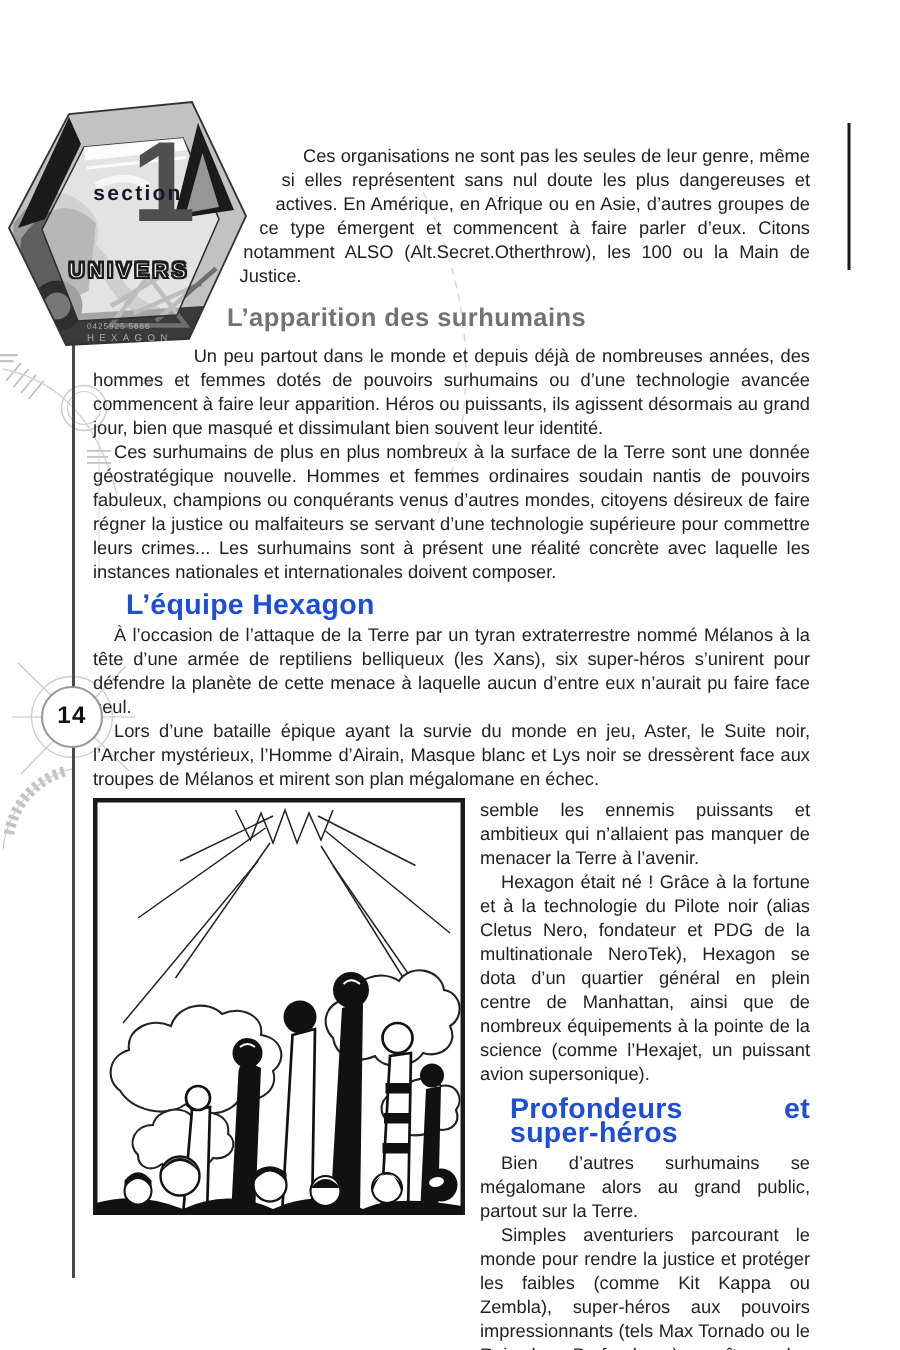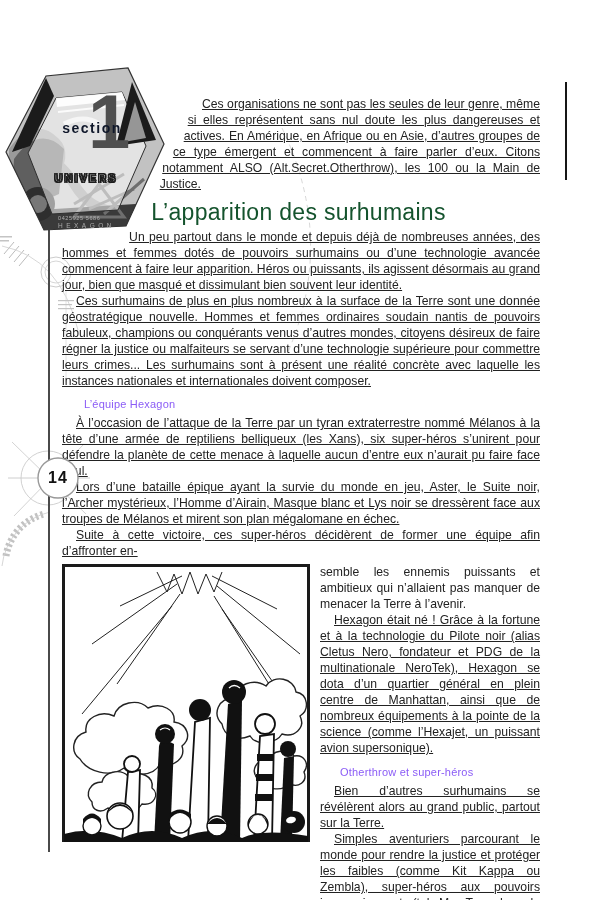--- a/index.html
+++ b/index.html
@@ -5,45 +5,45 @@
   html,body{margin:0;padding:0;background:#fff;}
   body{width:600px;height:900px;overflow:hidden;}
   .page{position:relative;width:600px;height:900px;background:#fff;
         font-family:"Liberation Sans",sans-serif;color:#222;}
   
   .left-rule{position:absolute;left:48px;top:85px;width:2px;height:767px;background:#4a4a4a;z-index:1;}
   .right-rule{position:absolute;left:565px;top:82px;width:2px;height:98px;background:#161616;z-index:1;}
   
   .deco{position:absolute;left:0;top:0;z-index:0;}
   
-  .pagenum{position:absolute;left:28px;top:448px;width:60px;height:60px;z-index:3;text-align:right;}
+  .pagenum{position:absolute;left:18px;top:448px;width:60px;height:60px;z-index:3;text-align:right;}
   .pagenum .num{position:absolute;left:0;top:0;width:60px;height:60px;display:flex;align-items:center;justify-content:center;
     font-size:16px;font-weight:bold;letter-spacing:1px;color:#111;}
   
   .badge{position:absolute;left:4px;top:54px;width:164px;height:186px;z-index:3;}
   .badge .num1{position:absolute;left:84px;top:30px;font-size:76px;font-weight:bold;color:#4f4f4f;line-height:1;}
   .badge .sec{position:absolute;left:40px;top:66px;width:96px;text-align:center;
     font-size:14px;font-weight:bold;letter-spacing:1.5px;color:#0f172a;}
   .badge .univ{position:absolute;left:22px;top:118px;width:120px;text-align:center;
-    font-size:11px;font-weight:bold;letter-spacing:2px;color:#f5f5f5;
+    font-size:15px;font-weight:bold;letter-spacing:2px;color:#f5f5f5;
     -webkit-text-stroke:1.2px #1a1a1a;
     text-shadow:1px 1px 0 #222,-1px -1px 0 #222,1px -1px 0 #222,-1px 1px 0 #222;}
   .badge-code{position:absolute;left:58px;top:215px;z-index:3;line-height:1.2;}
   .badge-code .serial{font-size:5.5px;color:#b0b0b0;letter-spacing:.6px;}
   .badge-code .brand{font-size:6.5px;color:#a8a8a8;letter-spacing:3.5px;}
   
   .content{position:absolute;left:62px;top:96px;width:478px;z-index:2;
     font-size:12.2px;line-height:16px;text-align:justify;}
   .content p{margin:0;}
-  p.ind{text-indent:14px;text-decoration:underline;}
+  p.ind{text-indent:14px;}
   .spacer{float:left;width:128px;height:148px;
     shape-outside:polygon(0 0,112px 0,120px 14px,114px 38px,96px 52px,92px 78px,85px 82px,83px 112px,50px 118px,44px 148px,0 148px);
     shape-margin:6px;}
-  h1{font-size:23px;font-weight:normal;letter-spacing:.3px;margin:12px 0 9px 0;color:#14532d;}
-  h2{font-size:11px;font-weight:normal;letter-spacing:.2px;margin:7px 0 3px 22px;color:#8b5cf6;}
+  h1{font-size:17px;font-weight:bold;letter-spacing:.3px;margin:12px 0 9px 0;color:#737373;}
+  h2{font-size:19px;font-weight:bold;letter-spacing:.2px;margin:7px 0 3px 22px;color:#1d4ed8;}
   .two-col{display:flex;gap:10px;margin-top:5px;}
   .illus{flex:0 0 auto;width:248px;height:278px;}
   .right-col{flex:1;min-width:0;}
   .right-col h2{margin:8px 0 3px 20px;}
 </style>
 </head>
 <body>
 
 <div class="page">
 
@@ -126,21 +126,20 @@
 
   <div class="content">
     <div class="spacer"></div>
     <p class="ind">Ces organisations ne sont pas les seules de leur genre, même si elles représentent sans nul doute les plus dangereuses et actives. En Amérique, en Afrique ou en Asie, d’autres groupes de ce type émergent et commencent à faire parler d’eux. Citons notamment ALSO (Alt.Secret.Otherthrow), les 100 ou la Main de Justice.</p>
     <h1>L’apparition des surhumains</h1>
     <p class="ind">Un peu partout dans le monde et depuis déjà de nombreuses années, des hommes et femmes dotés de pouvoirs surhumains ou d’une technologie avancée commencent à faire leur apparition. Héros ou puissants, ils agissent désormais au grand jour, bien que masqué et dissimulant bien souvent leur identité.</p>
     <p class="ind">Ces surhumains de plus en plus nombreux à la surface de la Terre sont une donnée géostratégique nouvelle. Hommes et femmes ordinaires soudain nantis de pouvoirs fabuleux, champions ou conquérants venus d’autres mondes, citoyens désireux de faire régner la justice ou malfaiteurs se servant d’une technologie supérieure pour commettre leurs crimes... Les surhumains sont à présent une réalité concrète avec laquelle les instances nationales et internationales doivent composer.</p>
     <h2>L’équipe Hexagon</h2>
     <p class="ind">À l’occasion de l’attaque de la Terre par un tyran extraterrestre nommé Mélanos à la tête d’une armée de reptiliens belliqueux (les Xans), six super-héros s’unirent pour défendre la planète de cette menace à laquelle aucun d’entre eux n’aurait pu faire face seul.</p>
     <p class="ind">Lors d’une bataille épique ayant la survie du monde en jeu, Aster, le Suite noir, l’Archer mystérieux, l’Homme d’Airain, Masque blanc et Lys noir se dressèrent face aux troupes de Mélanos et mirent son plan mégalomane en échec.</p>
-    <p class="ind">Suite à cette victoire, ces super-héros décidèrent de former une équipe afin d’affronter en-</p>
 
     <div class="two-col">
 
       <svg class="illus" viewBox="0 0 248 278">
         <rect x="1.5" y="1.5" width="245" height="275" fill="#fff" stroke="#1a1a1a" stroke-width="3"></rect>
         <g stroke="#222" stroke-width="1" fill="none">
           <line x1="120" y1="12" x2="58" y2="42"></line>
             <line x1="115" y1="20" x2="30" y2="80"></line>
           <line x1="118" y1="30" x2="55" y2="120"></line>
             <line x1="110" y1="42" x2="20" y2="150"></line>
@@ -190,20 +189,20 @@
           <circle cx="196" cy="260" r="10" fill="#fff" stroke="#111" stroke-width="1.4"></circle>
           <path d="M186,258 Q196,244 206,258 L206,264 Q203,252 196,250 Q189,252 186,264 Z" fill="#111"></path>
           <circle cx="232" cy="258" r="11" fill="#111"></circle>
           <ellipse cx="229" cy="256" rx="5" ry="3.2" fill="#fff" transform="rotate(-12 229 256)"></ellipse>
         </g>
       </svg>
 
       <div class="right-col">
         <p>semble les ennemis puissants et ambitieux qui n’allaient pas manquer de menacer la Terre à l’avenir.</p>
         <p class="ind">Hexagon était né ! Grâce à la fortune et à la technologie du Pilote noir (alias Cletus Nero, fondateur et PDG de la multinationale NeroTek), Hexagon se dota d’un quartier général en plein centre de Manhattan, ainsi que de nombreux équipements à la pointe de la science (comme l’Hexajet, un puissant avion supersonique).</p>
-        <h2>Otherthrow et super-héros</h2>
-        <p class="ind">Bien d’autres surhumains se révélèrent alors au grand public, partout sur la Terre.</p>
+        <h2>Profondeurs et super-héros</h2>
+        <p class="ind">Bien d’autres surhumains se mégalomane alors au grand public, partout sur la Terre.</p>
         <p class="ind">Simples aventuriers parcourant le monde pour rendre la justice et protéger les faibles (comme Kit Kappa ou Zembla), super-héros aux pouvoirs impressionnants (tels Max Tornado ou le Roi des Profondeurs), maîtres des anciens arts mystiques (à la manière d’Ozark</p>
       </div>
     </div>
   </div>
 
 </div>
 
 </body></html>

